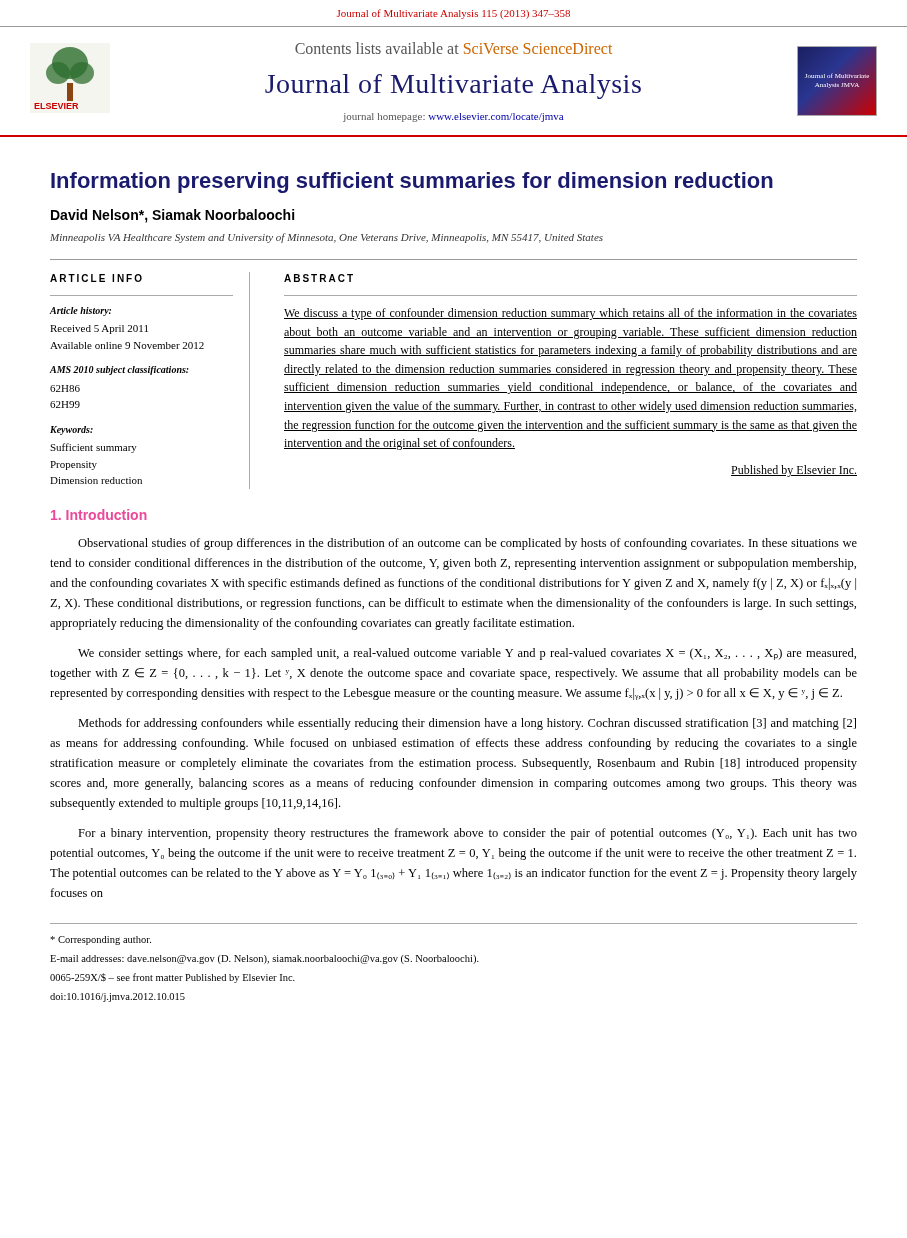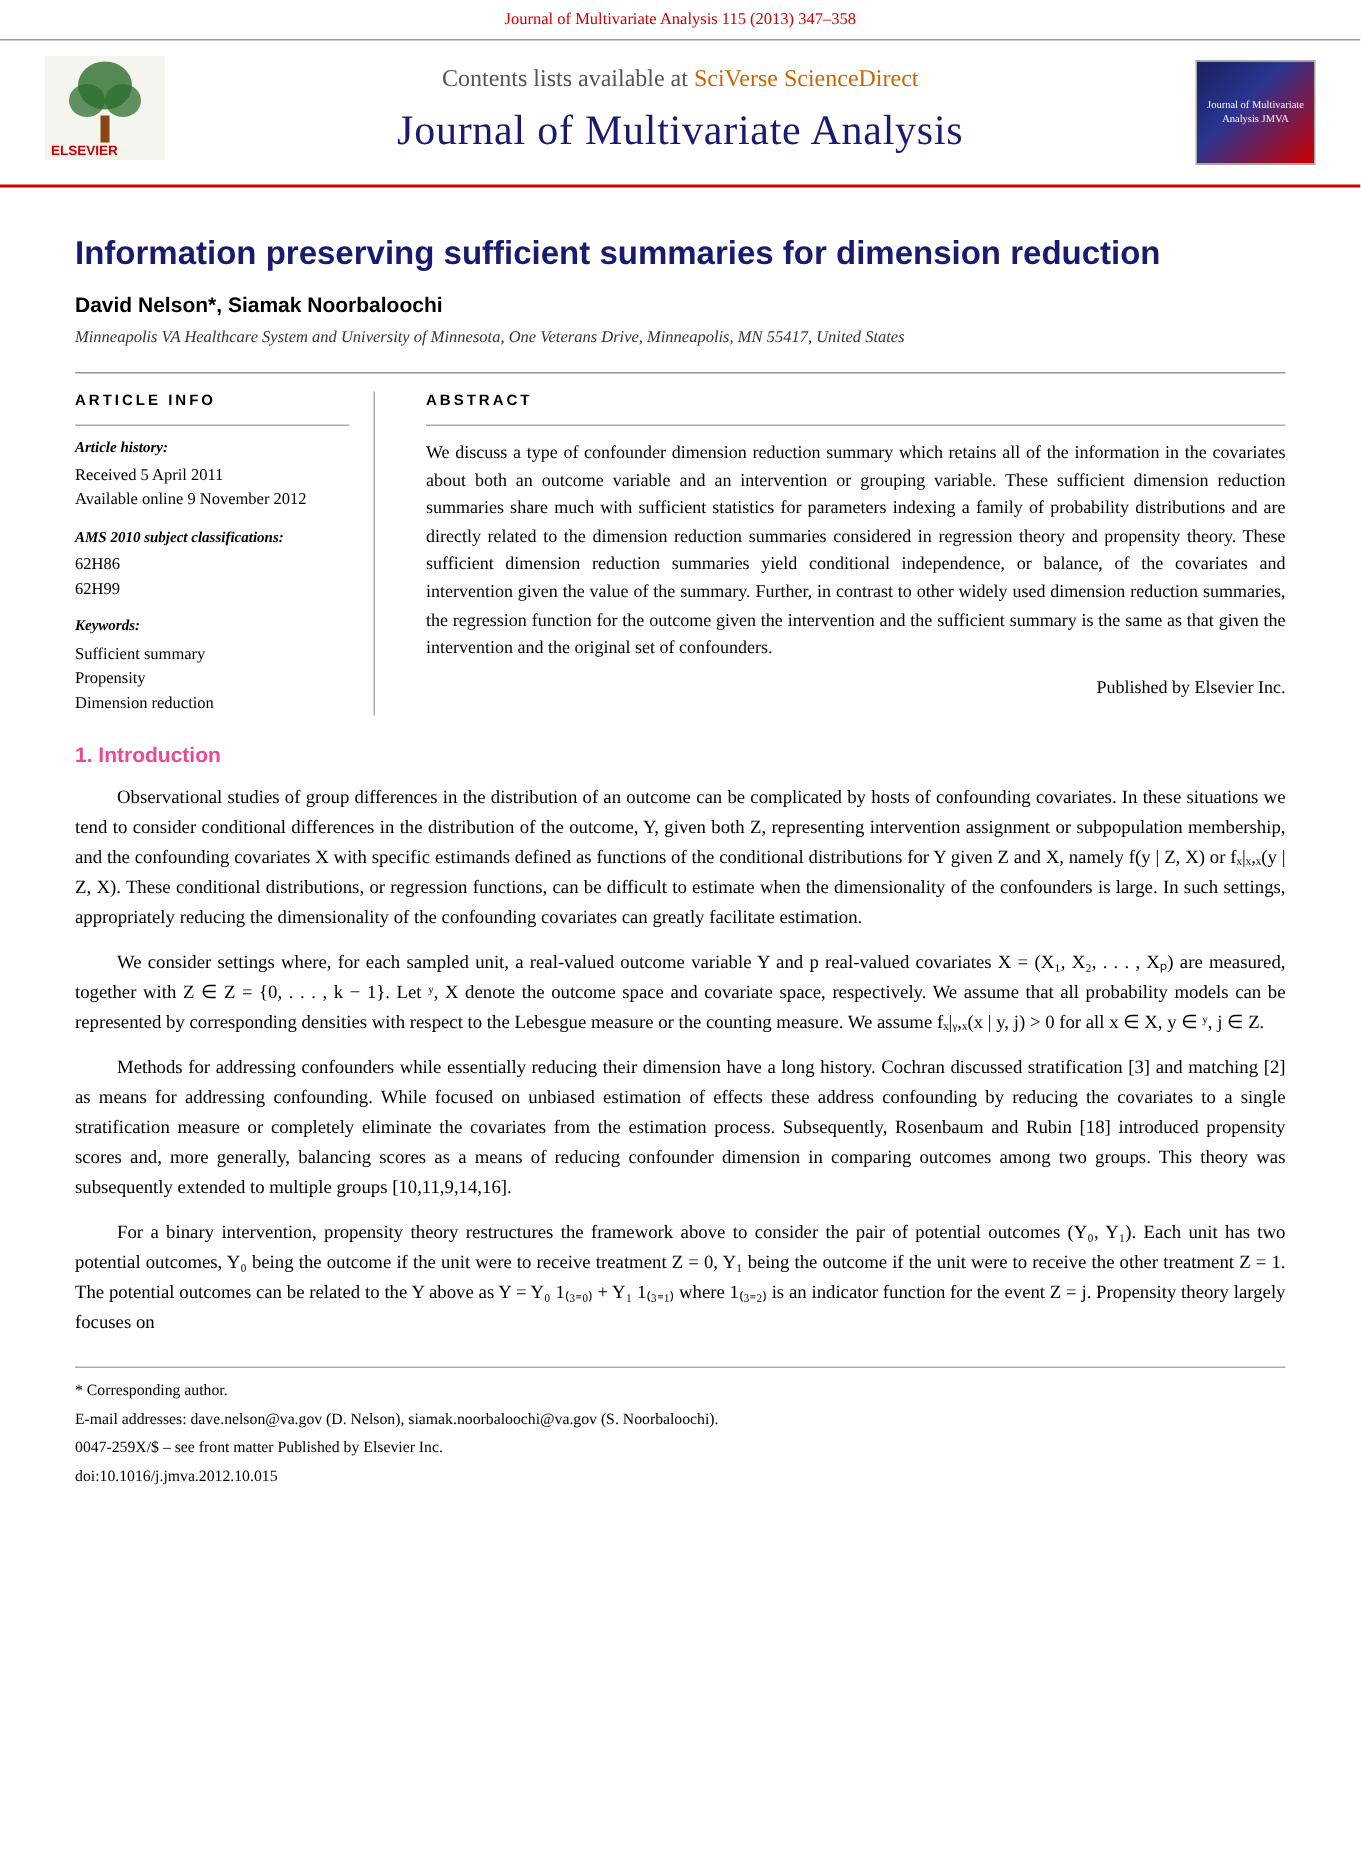--- a/index.html
+++ b/index.html
@@ -171,20 +171,21 @@
       font-weight: bold;
       letter-spacing: 2px;
       text-transform: uppercase;
       margin-bottom: 8px;
     }
 
     .abstract-col p {
       font-size: 12px;
       line-height: 1.55;
       text-align: justify;
+      text-decoration: underline;
     }
 
     .abstract-col .published-by {
       text-align: right;
       margin-top: 8px;
       font-size: 12px;
     }
 
     .section-heading {
       font-size: 14px;
@@ -240,20 +241,24 @@
       <text x="4" y="66" font-size="9" font-family="Arial" font-weight="bold" fill="#c00">ELSEVIER</text>
     </svg>
   </div>
 
   <div class="header-center">
     <div class="sci-direct-line">
       <span>Contents lists available at </span>
       <a class="blue-link">SciVerse ScienceDirect</a>
     </div>
     <div class="journal-title-big">Journal of Multivariate Analysis</div>
+    <div class="journal-homepage">
+      <span>journal homepage: </span>
+      <a class="blue-link">www.elsevier.com/locate/jmva</a>
+    </div>
   </div>
 
   <div class="header-thumb">
     <span style="font-size:7px; line-height:1.3;">Journal of
 Multivariate
 Analysis
 JMVA</span>
   </div>
 </div>
 
@@ -303,17 +308,17 @@
 
   <p class="body-text">Methods for addressing confounders while essentially reducing their dimension have a long history. Cochran discussed stratification [3] and matching [2] as means for addressing confounding. While focused on unbiased estimation of effects these address confounding by reducing the covariates to a single stratification measure or completely eliminate the covariates from the estimation process. Subsequently, Rosenbaum and Rubin [18] introduced propensity scores and, more generally, balancing scores as a means of reducing confounder dimension in comparing outcomes among two groups. This theory was subsequently extended to multiple groups [10,11,9,14,16].</p>
 
   <p class="body-text">For a binary intervention, propensity theory restructures the framework above to consider the pair of potential outcomes (Y₀, Y₁). Each unit has two potential outcomes, Y₀ being the outcome if the unit were to receive treatment Z = 0, Y₁ being the outcome if the unit were to receive the other treatment Z = 1. The potential outcomes can be related to the Y above as Y = Y₀ 1₍₃₌₀₎ + Y₁ 1₍₃₌₁₎ where 1₍₃₌₂₎ is an indicator function for the event Z = j. Propensity theory largely focuses on</p>
 
   <div class="footnote-section">
     <p>* Corresponding author.</p>
     <p>
       <span>E-mail addresses: dave.nelson@va.gov (D. Nelson), siamak.noorbaloochi@va.gov (S. Noorbaloochi).</span>
     </p>
-    <p>0047-259X/$ – see front matter  Published by Elsevier Inc.</p>
+    <p>0065-259X/$ – see front matter  Published by Elsevier Inc.</p>
     <p>doi:10.1016/j.jmva.2012.10.015</p>
   </div>
 
 </div>
 
 </body></html>

